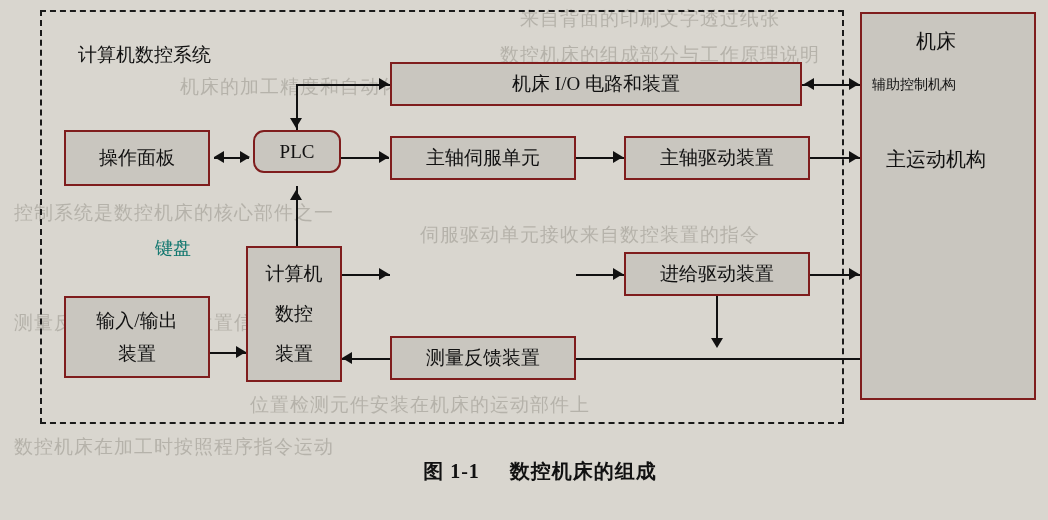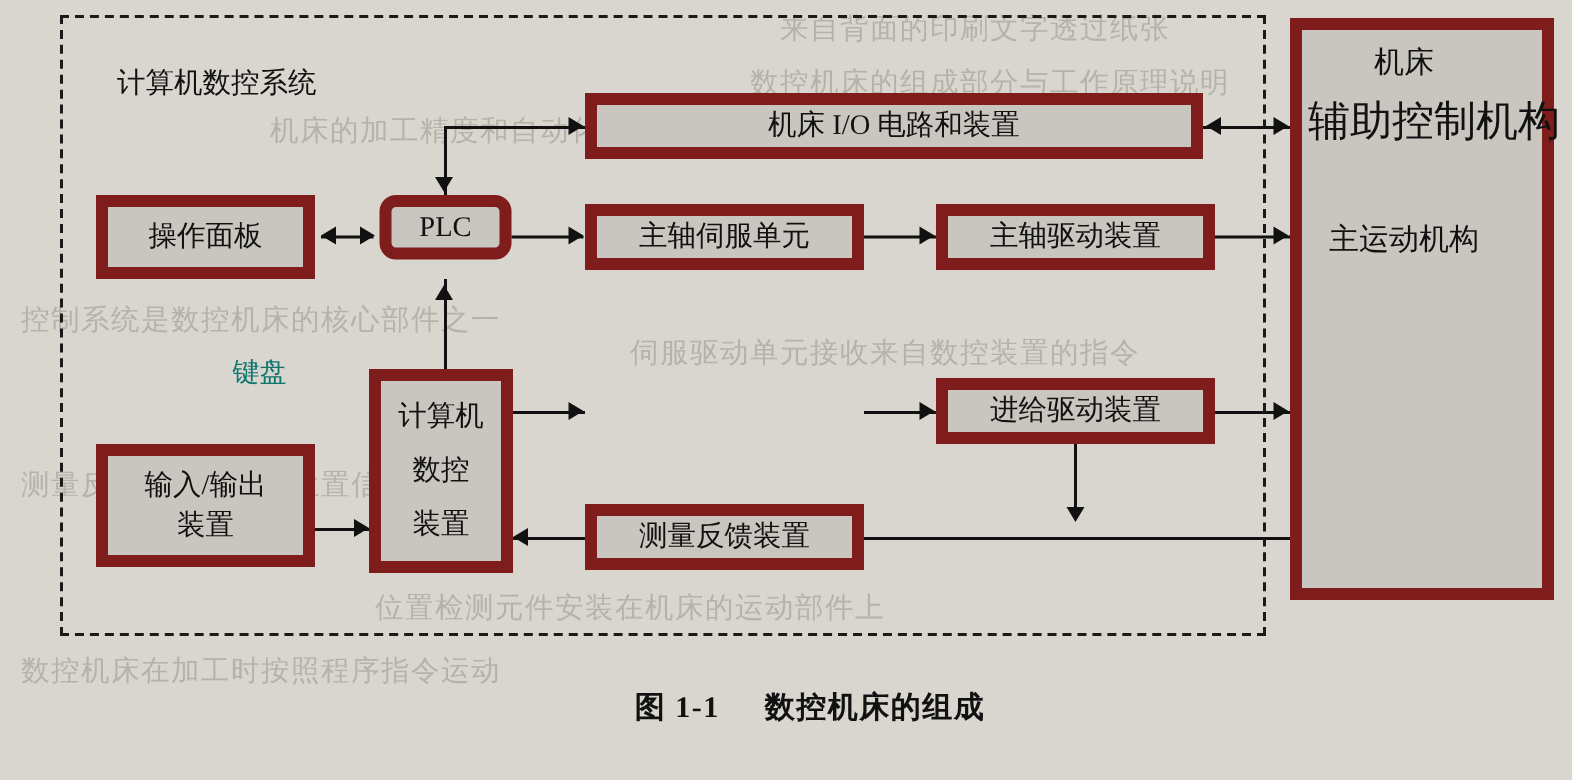--- a/index.html
+++ b/index.html
@@ -37,21 +37,21 @@
     background: transparent;
   }
   .frame-label {
     position: absolute;
     font-size: 19px;
     color: #111;
     white-space: nowrap;
   }
   .node {
     position: absolute;
-    border: 8px solid #7f1d1d;
+    border: 2px solid #7f1d1d;
     background: #c9c6bf;
     box-sizing: border-box;
     display: flex;
     align-items: center;
     justify-content: center;
     text-align: center;
     color: #111;
     font-size: 19px;
     line-height: 1.35;
     padding: 2px 4px;
@@ -163,21 +163,21 @@
     <span>装置</span>
   </div>
 
   <div class="node" style="left:390px; top:336px; width:186px; height:44px;">
     <span>测量反馈装置</span>
   </div>
 
   <div class="node" style="left:860px; top:12px; width:176px; height:388px;"></div>
 
   <div class="frame-label" style="left:916px; top:28px; font-size:20px;">机床</div>
-  <div class="frame-label" style="left:872px; top:62px; font-size:28px;">辅助控制机构</div>
+  <div class="frame-label" style="left:872px; top:76px; font-size:14px;">辅助控制机构</div>
   <div class="frame-label" style="left:886px; top:146px; font-size:20px;">主运动机构</div>
 
   <div class="edge h" style="left:214px; top:157px; width:35px;"></div>
   <div class="arrow right" style="left:240px; top:151px;"></div>
   <div class="arrow left" style="left:214px; top:151px;"></div>
 
   <div class="edge h" style="left:341px; top:157px; width:48px;"></div>
   <div class="arrow right" style="left:379px; top:151px;"></div>
 
   <div class="edge v" style="left:296px; top:84px; height:46px;"></div>

